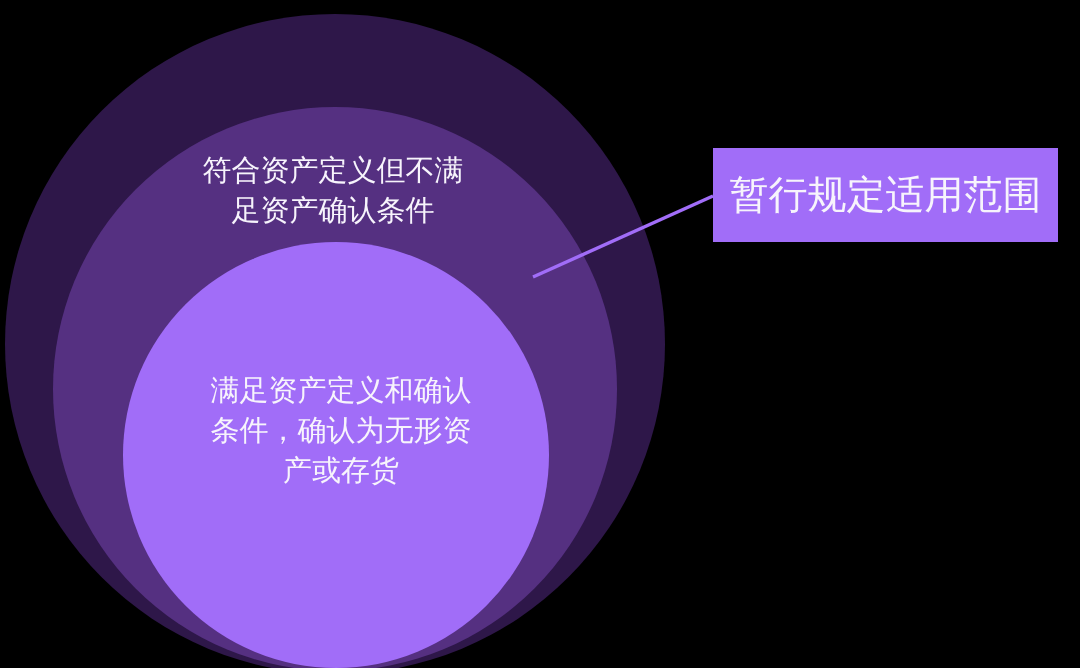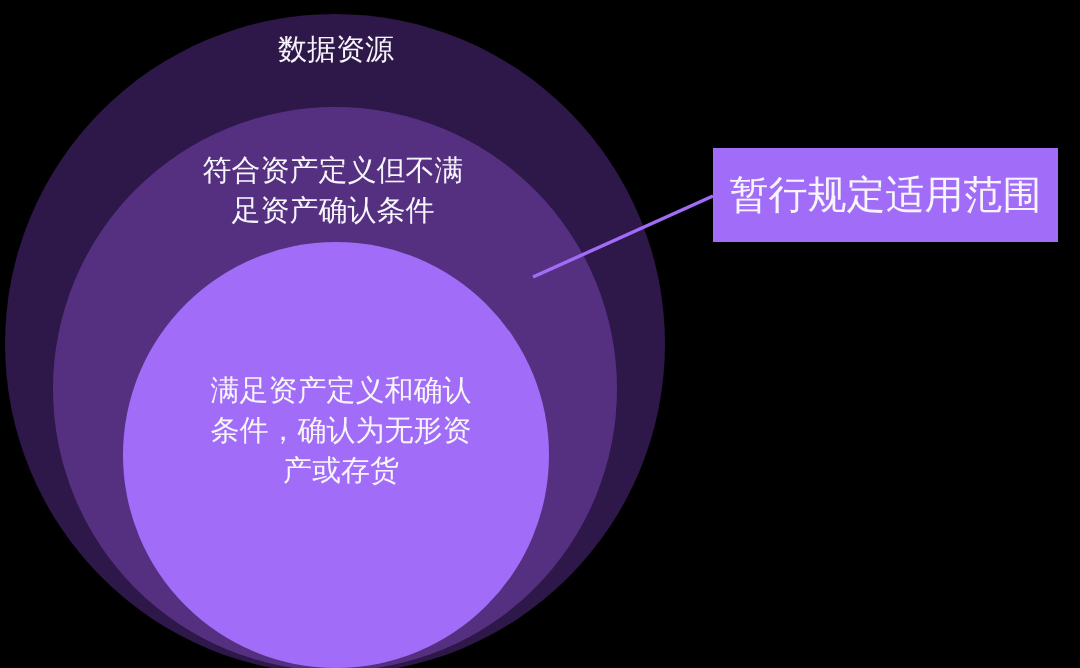--- a/index.html
+++ b/index.html
@@ -55,21 +55,20 @@
 
 <div class="stage">
 
   <svg width="1080" height="668" viewBox="0 0 1080 668">
     <circle cx="335" cy="344" r="330" fill="#2E1749"></circle>
     <circle cx="335" cy="389" r="282" fill="#553081"></circle>
     <circle cx="336" cy="455" r="213" fill="#A16DF8"></circle>
     <line x1="713" y1="196" x2="533" y2="277" stroke-width="3.4" stroke="#A16DF8"></line>
   </svg>
 
-  <div class="label label--title" style="left:336px; top:33px;">数据资源</div>
 
   <div class="label" style="left:333px; top:150px;">
     <div>符合资产定义但不满</div>
     <div>足资产确认条件</div>
   </div>
 
   <div class="label" style="left:341px; top:370px;">
     <div>满足资产定义和确认</div>
     <div>条件，确认为无形资</div>
     <div>产或存货</div>

